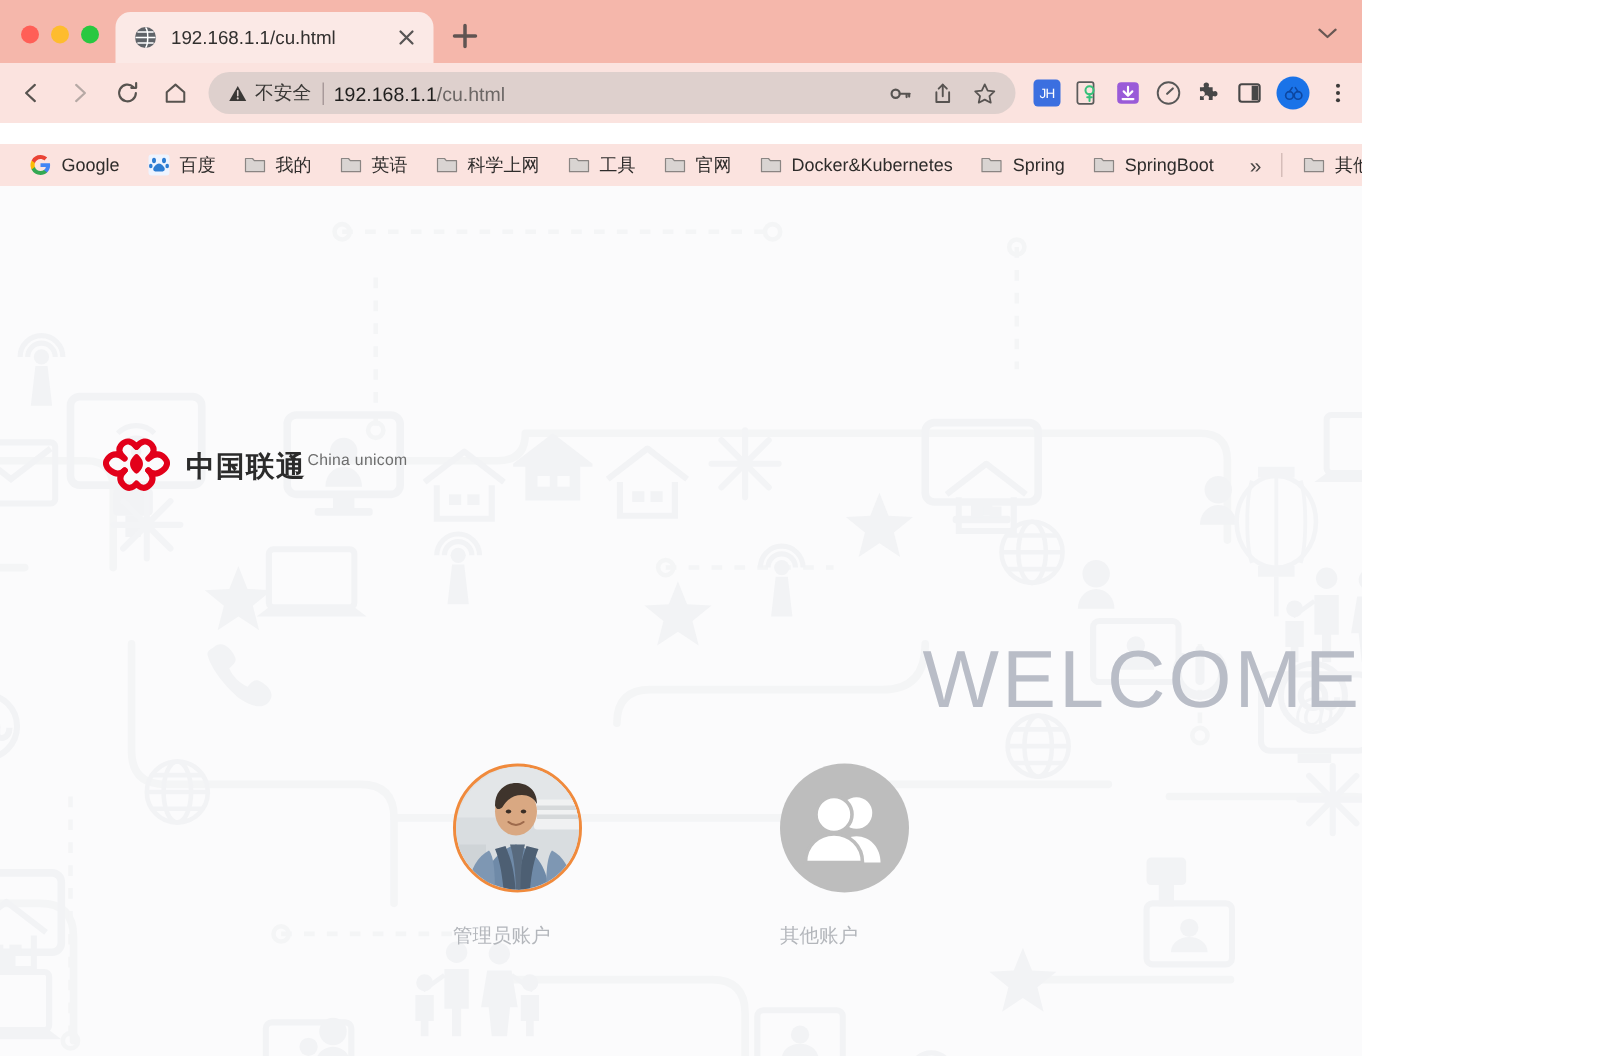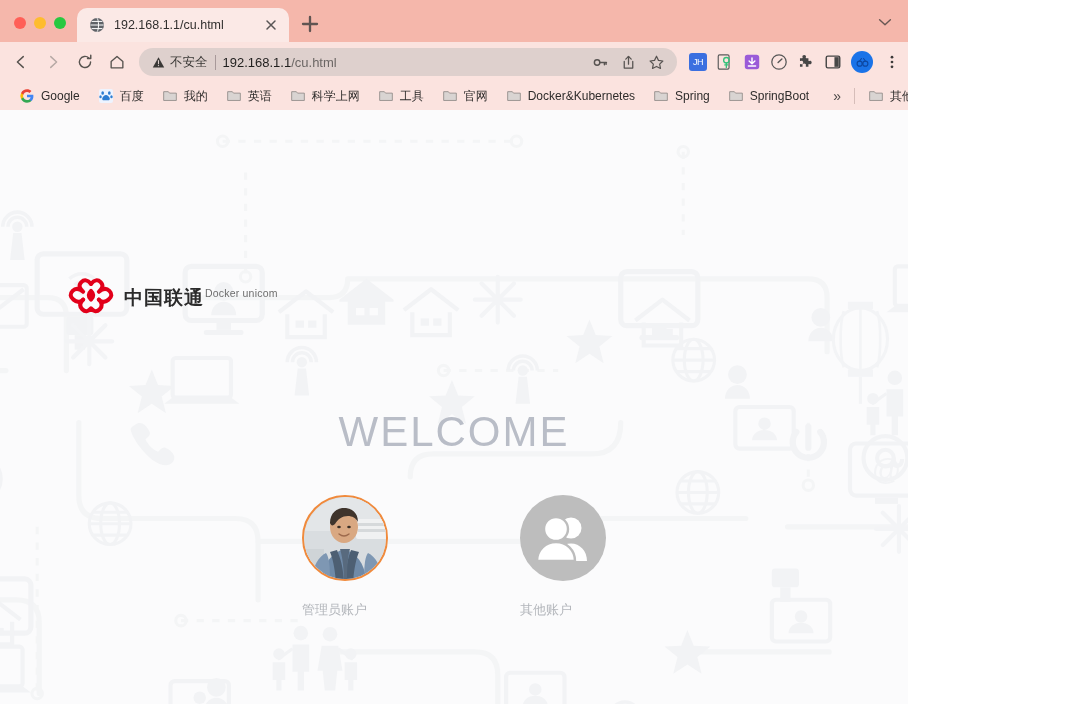--- a/index.html
+++ b/index.html
@@ -63,21 +63,21 @@
   .ext-row { display: flex; align-items: center; gap: 9px; padding-left: 4px; flex: 0 0 auto; }
   .ext { width: 18px; height: 18px; flex: 0 0 18px; }
   .profile-av {
     width: 22px; height: 22px; border-radius: 50%; background: #1a73e8;
     display: flex; align-items: center; justify-content: center; flex: 0 0 22px;
   }
   .kebab { width: 16px; height: 16px; margin-left: 2px; flex: 0 0 16px; }
 
   .bookmarks {
     height: 28px; background: #fbe3df; display: flex; align-items: center;
-    padding: 0 25px 0 10px; gap: 0; flex: 0 0 28px; overflow: hidden;
+    padding: 0 25px 0 10px; gap: 0; flex: 0 0 28px; overflow: hidden; margin-top: 14px;
   }
   .bm { display: flex; align-items: center; gap: 6px; padding: 0 9px; height: 22px; flex: 0 0 auto; }
   .bm-ic { width: 16px; height: 16px; flex: 0 0 16px; }
   .bm-label { font-size: 12px; color: #2e2c2b; white-space: nowrap; }
   .bm-spacer { flex: 1; min-width: 6px; }
   .bm-overflow { font-size: 14px; color: #4a4746; padding: 0 9px; }
   .bm-divider { width: 1px; height: 16px; background: #d6bdb9; margin: 0 4px; flex: 0 0 1px; }
 
   
   .viewport { flex: 1; position: relative; background: #fbfbfc; overflow: hidden; }
@@ -87,22 +87,22 @@
     pointer-events: none;
   }
 
   .uni-logo { position: absolute; left: 68px; top: 166px; display: flex; align-items: center; gap: 10px; }
   .uni-mark { width: 46px; height: 42px; flex: 0 0 46px; }
   .uni-words { display: flex; flex-direction: row; gap: 1px; }
   .uni-cn { font-size: 19px; font-weight: bold; color: #2b2b2b; letter-spacing: 1px; line-height: 1; }
   .uni-en { font-size: 10.5px; color: #6d6d6d; letter-spacing: .2px; line-height: 1; }
 
   .welcome {
-    position: absolute; top: 298px; left: 0; width: 100%; text-align: center;
-    font-size: 42px; color: #b9bdc7; letter-spacing: 2px; font-weight: 400;
+    position: absolute; top: 298px; left: 0; width: 100%; text-align: right;
+    font-size: 54px; color: #b9bdc7; letter-spacing: 2px; font-weight: 400;
   }
 
   .accounts {
     position: absolute; top: 385px; left: 0; width: 100%;
     display: flex; justify-content: center; gap: 132px;
   }
   .account { display: flex; flex-direction: column; align-items: flex-start; gap: 20px; }
   .av-admin {
     width: 86px; height: 86px; border-radius: 50%;
     border: 2px solid #f08a3c; overflow: hidden; position: relative; background: #dfe2e4;
@@ -519,21 +519,21 @@
         <g fill="none" stroke="#e2001a" stroke-width="4.6" stroke-linecap="round" stroke-linejoin="round">
           <path d="M26 9 q-6-7-11-2 q-5 5 2 11 q-7-6-12-1 q-5 5 1 10 q6 5 11 0"></path>
           <path d="M26 9 q6-7 11-2 q5 5-2 11 q7-6 12-1 q5 5-1 10 q-6 5-11 0"></path>
           <path d="M17 27 q-6 6-1 11 q5 5 10-1 q5 6 10 1 q5-5-1-11"></path>
           <path d="M26 17 q-5 5 0 10 q5-5 0-10"></path>
         </g>
         <circle cx="26" cy="23" r="3.1" fill="#e2001a"></circle>
       </svg>
       <div class="uni-words">
         <div class="uni-cn">中国联通</div>
-        <div class="uni-en">Docker unicom</div>
+        <div class="uni-en">China unicom</div>
       </div>
     </div>
 
     <div class="welcome">WELCOME</div>
 
     <div class="accounts">
 
       <div class="account">
         <div class="av-admin">
           <svg viewBox="0 0 86 86" width="86" height="86">

